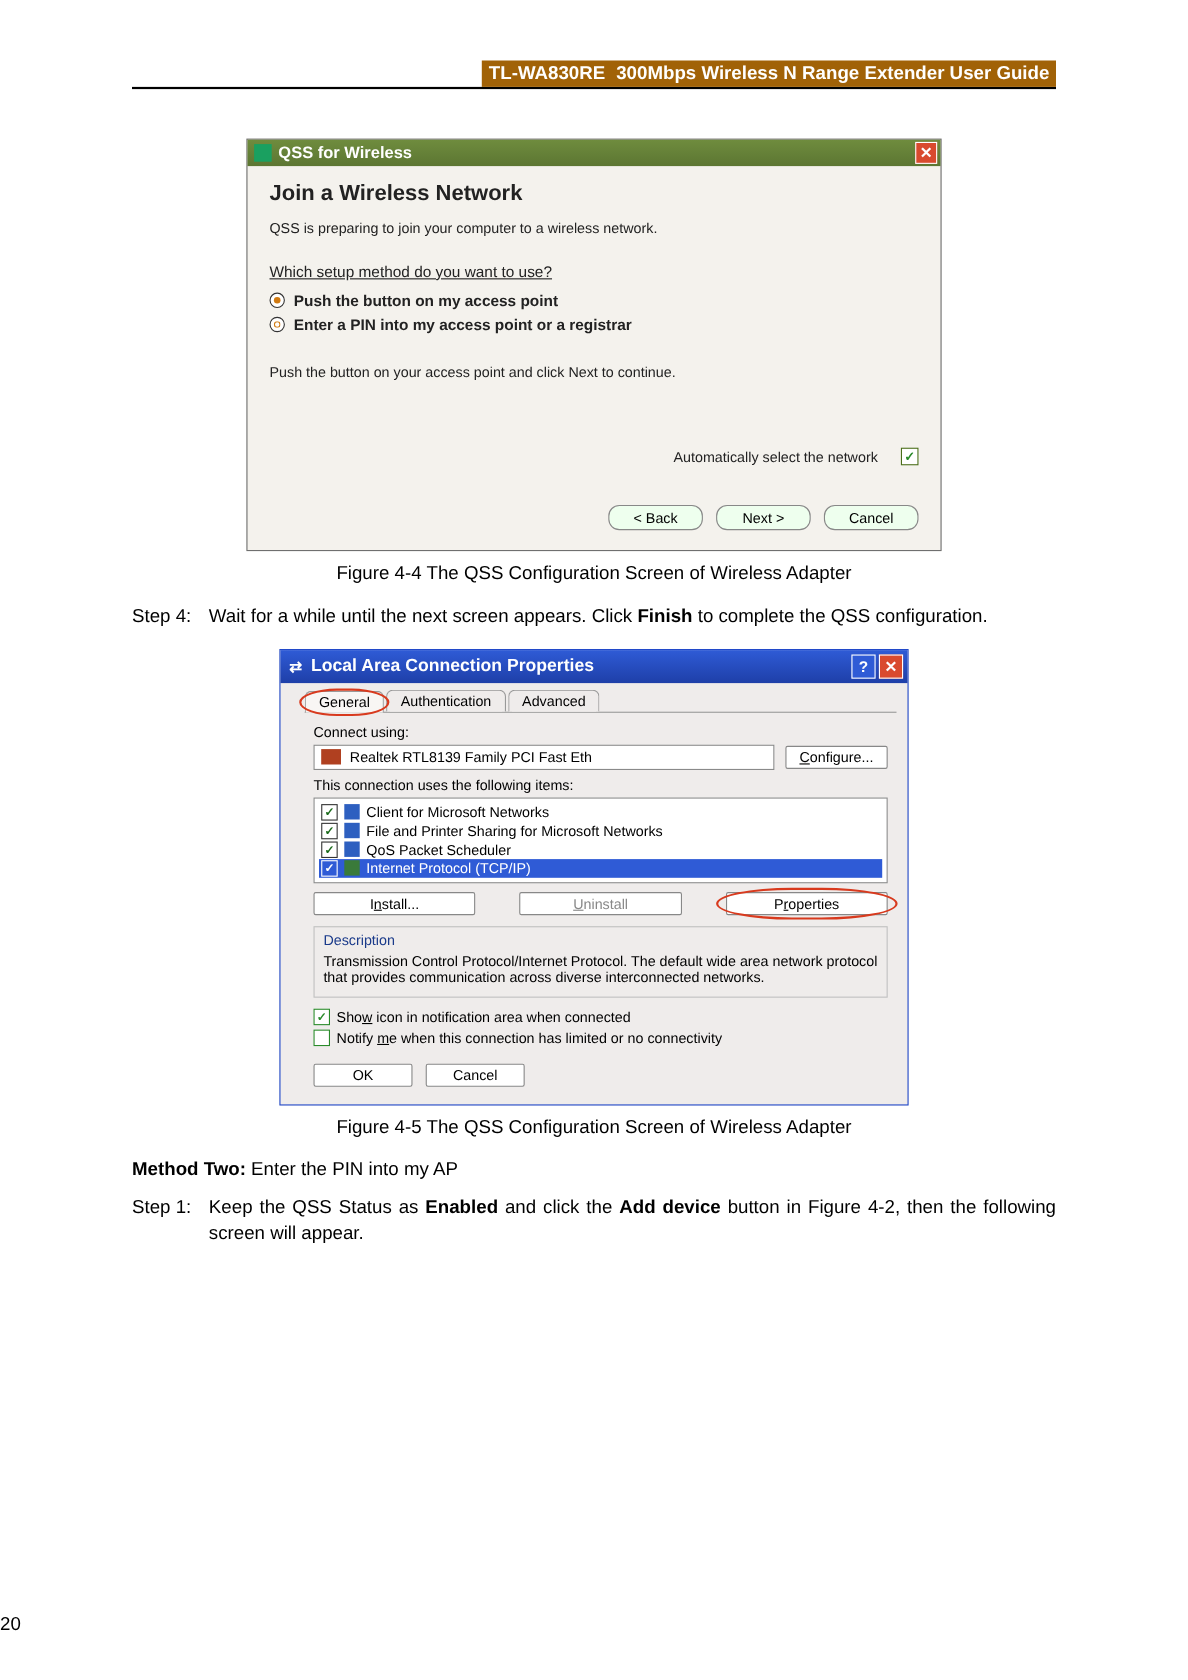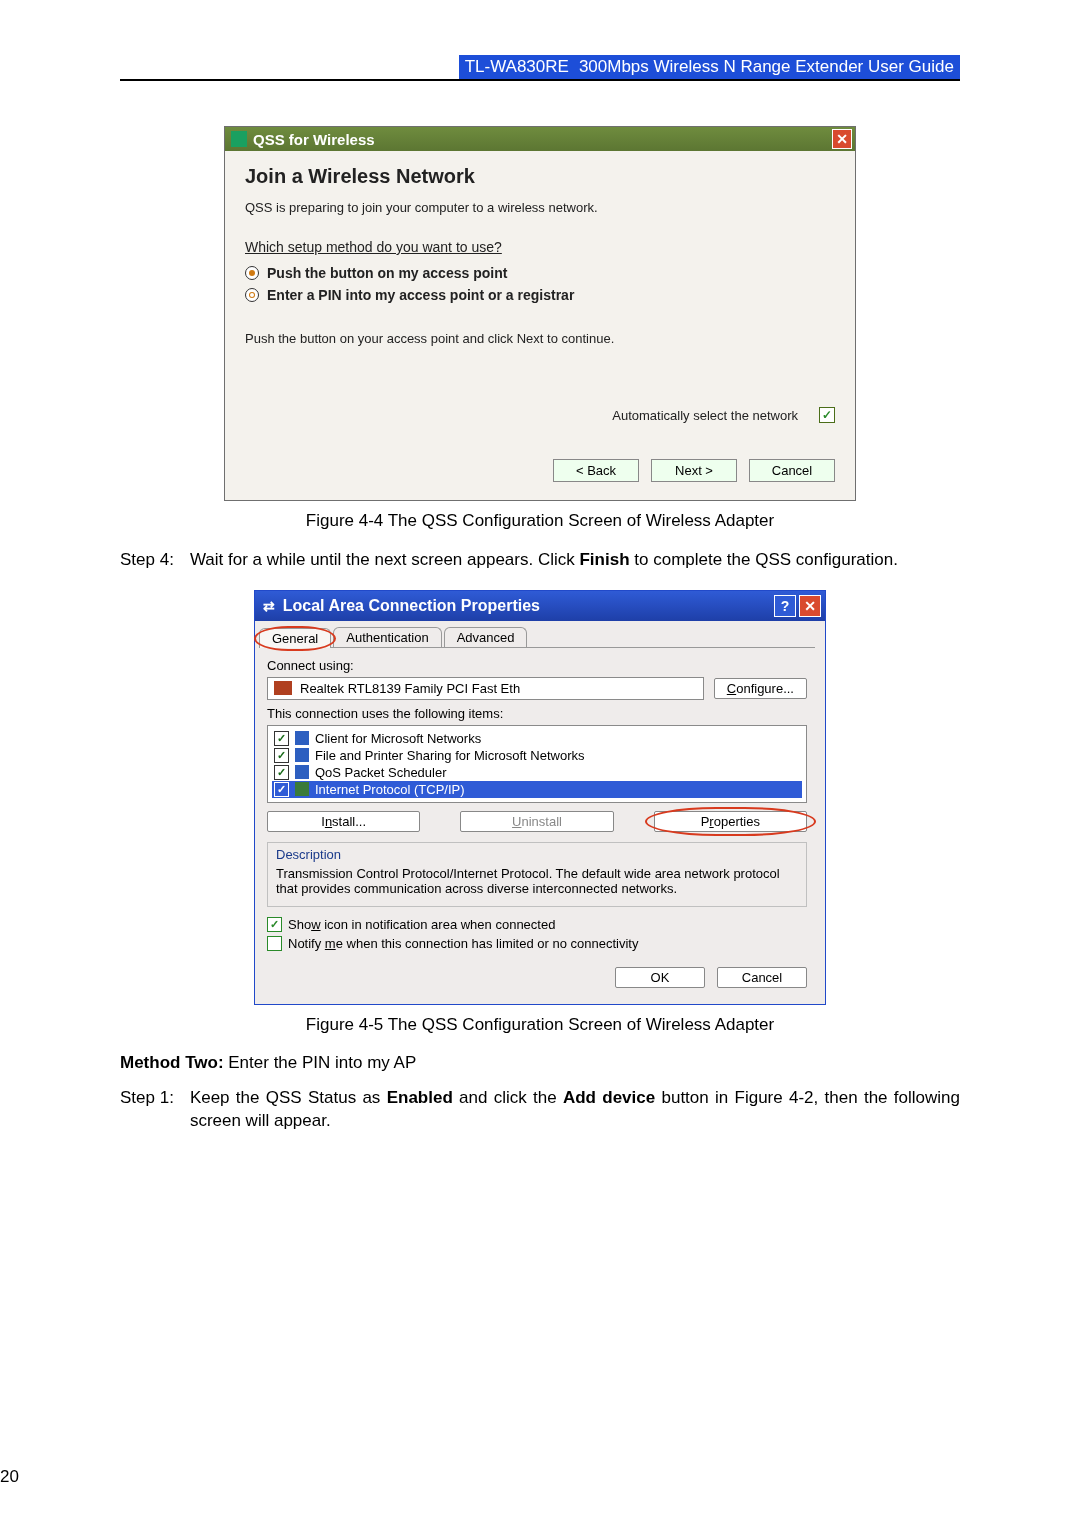--- a/index.html
+++ b/index.html
@@ -17,23 +17,23 @@
     box-sizing: border-box;
     font-size: 17px;
   }
   .header-bar {
     border-bottom: 2px solid #000;
     display: flex;
     justify-content: flex-end;
     margin-bottom: 45px;
   }
   .header-inner {
-    background: #1d4ed8;
+    background: #a16207;
     color: #fff;
-    font-weight: normal;
+    font-weight: bold;
     padding: 2px 6px;
     display: flex;
     align-items: baseline;
     gap: 10px;
     font-size: 17px;
     margin-left: 32px;
   }
   .page-number {
     position: absolute;
     bottom: 40px;
@@ -137,21 +137,21 @@
     width:14px; height:14px; border:1px solid #4b6e19; background:#fff;
     display:inline-flex; align-items:center; justify-content:center;
     color:#2a8a2a; font-size:12px; font-weight:bold;
   }
   .qss-buttons {
     display:flex; justify-content:flex-end; gap:12px; margin-top:36px;
   }
   .winbtn {
     min-width:86px; text-align:center; padding:3px 14px;
     background:#efe; border:1px solid #888; font-size:13px;
-    cursor:pointer; border-radius:0;
+    cursor:pointer; border-radius:10px;
     font-family:inherit;
   }
 
   
   .lac-dialog {
     width: 570px;
     margin: 4px auto 8px auto;
     border: 1px solid #2149c9;
     background: #efeceb;
     font-size: 13px;
@@ -163,21 +163,21 @@
   }
   .lac-title-left { display:flex; align-items:center; gap:8px; }
   .lac-icon { color:#fff; font-size:14px; }
   .lac-title-btns { display:flex; gap:3px; }
   .title-btn {
     width:20px; height:20px; background:#d94a2e; color:#fff; text-align:center;
     line-height:20px; font-weight:bold; font-size:14px; border:1px solid #fff;
     cursor:pointer;
   }
   .help-btn { background:#2f5bd6; }
-  .lac-body { padding:6px 10px 12px 4px; }
+  .lac-body { padding:6px 10px 12px 22px; }
   .tabs { display:flex; border-bottom:1px solid #999; margin-bottom:10px; }
   .tab {
     border:1px solid #999; border-bottom:none; border-radius:6px 6px 0 0;
     background:#efeceb; padding:2px 12px; margin-right:2px; font-size:13px;
     cursor:pointer;
   }
   .tab.active { background:#f8f6f4; position:relative; top:1px; }
   .tab-oval {
     position:relative;
   }
@@ -216,21 +216,21 @@
   .btn-oval::after {
     content:""; position:absolute; left:-10px; right:-10px; top:-5px; bottom:-5px;
     border:2px solid #d83a1e; border-radius:50%/60%; pointer-events:none;
   }
   .desc-box { border:1px solid #c0c0c0; margin:0 8px 10px 8px; padding:4px 8px 10px 8px; }
   .desc-lbl { color:#1a3a8a; margin-bottom:4px; }
   .lac-chk-row { display:flex; align-items:center; gap:6px; margin:4px 8px; }
   .cbgreen { width:13px; height:13px; border:1px solid #2a8a2a; color:#2a8a2a;
              display:inline-flex; align-items:center; justify-content:center;
              font-size:11px; font-weight:bold; background:#fff; }
-  .lac-buttons { display:flex; justify-content:flex-end; gap:12px; margin:16px 8px 4px 8px; }
+  .lac-buttons { display:flex; justify-content:flex-start; gap:12px; margin:16px 23px 4px 8px; }
 </style>
 </head>
 <body>
 
 <div class="page">
 
   <div class="header-bar">
     <div class="header-inner">
       <span>TL-WA830RE</span>
       <span>300Mbps Wireless N Range Extender User Guide</span>

